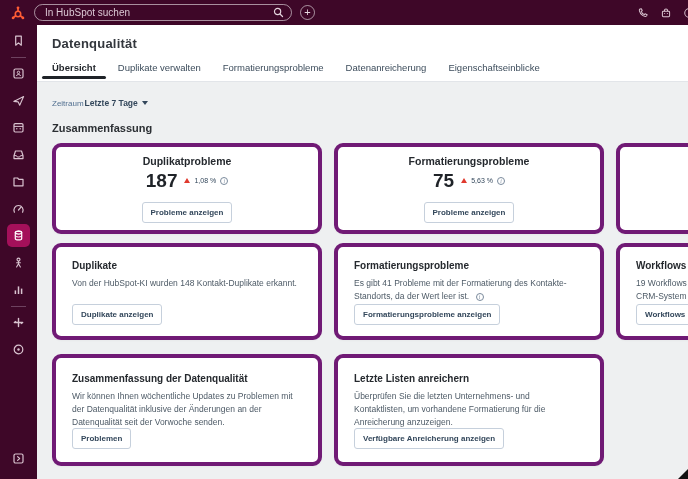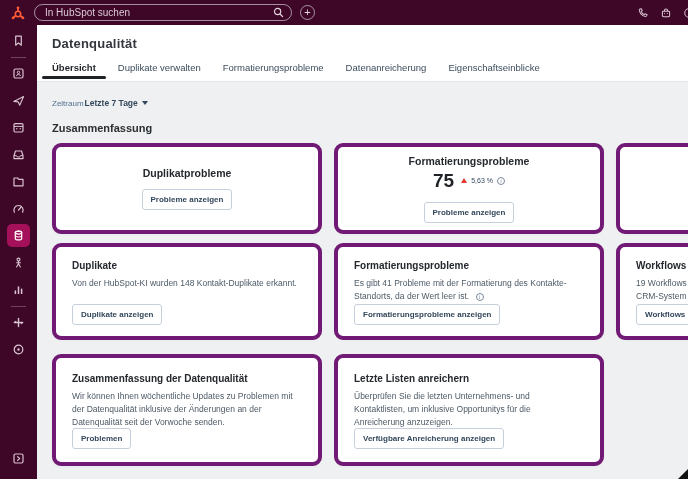--- a/index.html
+++ b/index.html
@@ -256,20 +256,26 @@
       <span>Letzte 7 Tage</span>
     </span>
     <span class="caret-down"></span>
   </div>
 
   <div class="section-heading">Zusammenfassung</div>
 
   <div class="card-row">
     <div class="card sum-card">
       <div class="sum-title">Duplikatprobleme</div>
+      <div class="sum-valrow">
+        <span class="sum-value">187</span>
+        <span class="tri-up"></span>
+        <span class="sum-delta">1,08 %</span>
+        <span class="info-ic">i</span>
+      </div>
       <div class="btn">Probleme anzeigen</div>
     </div>
 
     <div class="card sum-card">
       <div class="sum-title">Formatierungsprobleme</div>
       <div class="sum-valrow">
         <span class="sum-value">75</span>
         <span class="tri-up"></span>
         <span class="sum-delta">5,63 %</span>
         <span class="info-ic">i</span>
@@ -311,20 +317,20 @@
 
   <div class="card-row" style="margin-top:14px;">
     <div class="card bot-card">
       <div class="act-title">Zusammenfassung der Datenqualität</div>
       <div class="act-body">Wir können Ihnen wöchentliche Updates zu Problemen mit der Datenqualität inklusive der Änderungen an der Datenqualität seit der Vorwoche senden.</div>
       <div class="btn">Problemen</div>
     </div>
 
     <div class="card bot-card">
       <div class="act-title">Letzte Listen anreichern</div>
-      <div class="act-body">Überprüfen Sie die letzten Unternehmens- und Kontaktlisten, um inklusive Opportunitys für die Anreicherung anzuzeigen.</div>
+      <div class="act-body">Überprüfen Sie die letzten Unternehmens- und Kontaktlisten, um vorhandene Formatierung für die Anreicherung anzuzeigen.</div>
       <div class="btn">Verfügbare Anreicherung anzeigen</div>
     </div>
   </div>
 
 </div>
 
 <div class="resize-corner"></div>
 
 </body></html>

